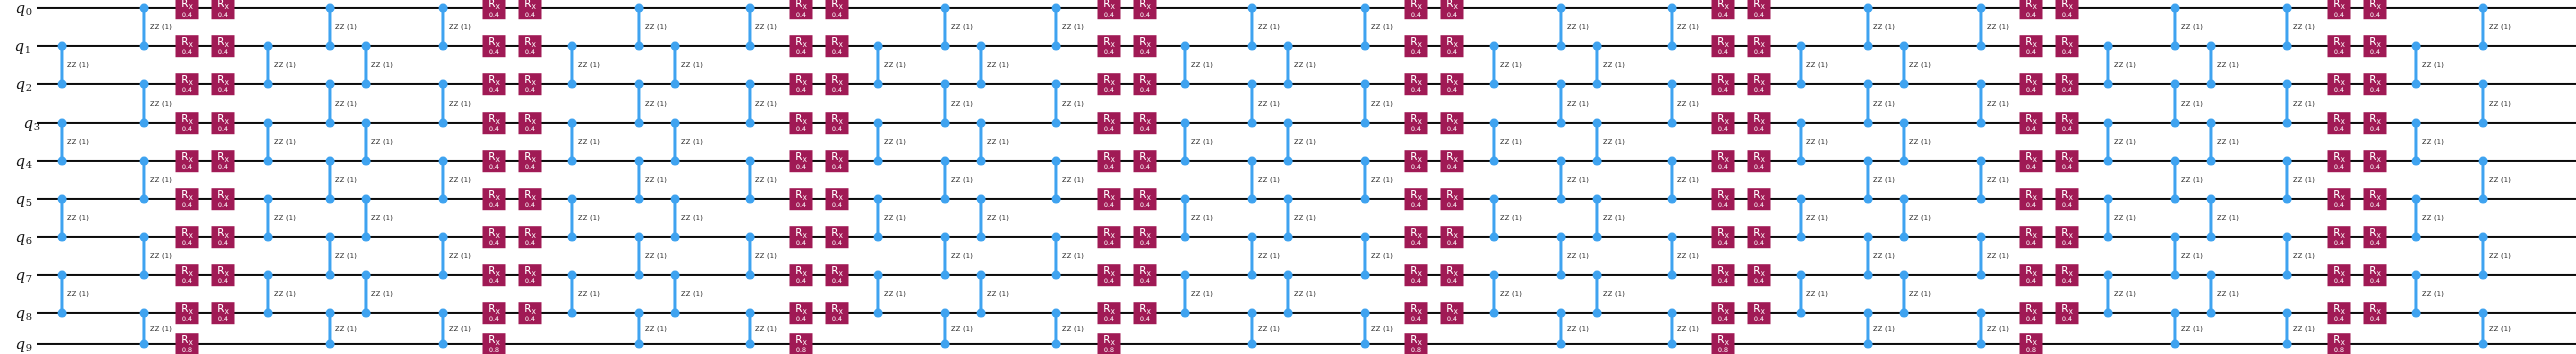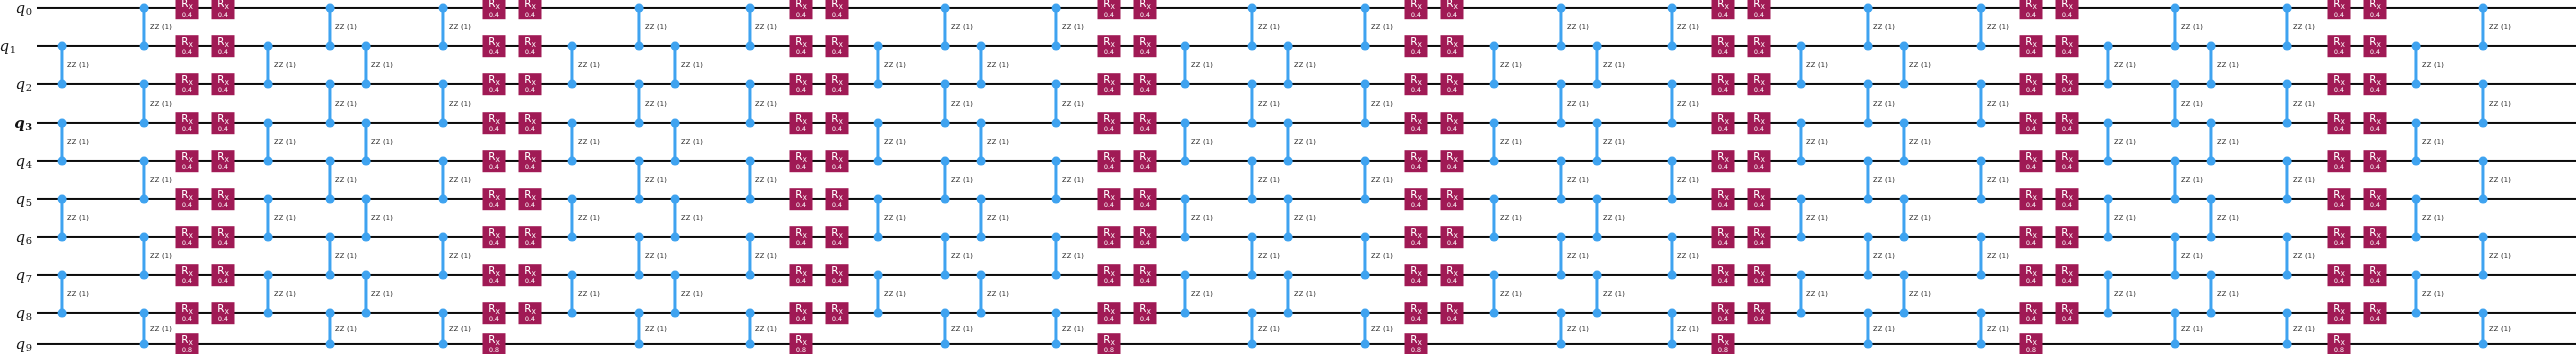--- a/index.html
+++ b/index.html
@@ -91,23 +91,23 @@
     color: #ffffff;
     line-height: 1;
     margin-top: 1.5px;
   }
 </style>
 </head>
 <body>
 
 <div id="circuit-root">
     <div class="qubit-label" style="left: 32px; top: 8.2px;"><span>q</span><sub>0</sub></div>
-    <div class="qubit-label" style="left: 16px; top: 46px;"><span>q</span><sub>1</sub></div>
+    <div class="qubit-label" style="left: 31px; top: 46px;"><span>q</span><sub>1</sub></div>
     <div class="qubit-label" style="left: 32px; top: 84px;"><span>q</span><sub>2</sub></div>
-    <div class="qubit-label" style="left: 32px; top: 123px; font-weight: bold;"><span>q</span><sub>3</sub></div>
+    <div class="qubit-label" style="left: 40px; top: 123px;"><span>q</span><sub>3</sub></div>
     <div class="qubit-label" style="left: 32px; top: 161px;"><span>q</span><sub>4</sub></div>
     <div class="qubit-label" style="left: 32px; top: 199px;"><span>q</span><sub>5</sub></div>
     <div class="qubit-label" style="left: 32px; top: 237px;"><span>q</span><sub>6</sub></div>
     <div class="qubit-label" style="left: 32px; top: 275px;"><span>q</span><sub>7</sub></div>
     <div class="qubit-label" style="left: 32px; top: 313px;"><span>q</span><sub>8</sub></div>
     <div class="qubit-label" style="left: 32px; top: 344px;"><span>q</span><sub>9</sub></div>
     <div class="wire" style="left: 37px; top: 8.2px; width: 2674px;"></div>
     <div class="wire" style="left: 37px; top: 46px; width: 2674px;"></div>
     <div class="wire" style="left: 37px; top: 84px; width: 2674px;"></div>
     <div class="wire" style="left: 37px; top: 123px; width: 2674px;"></div>

